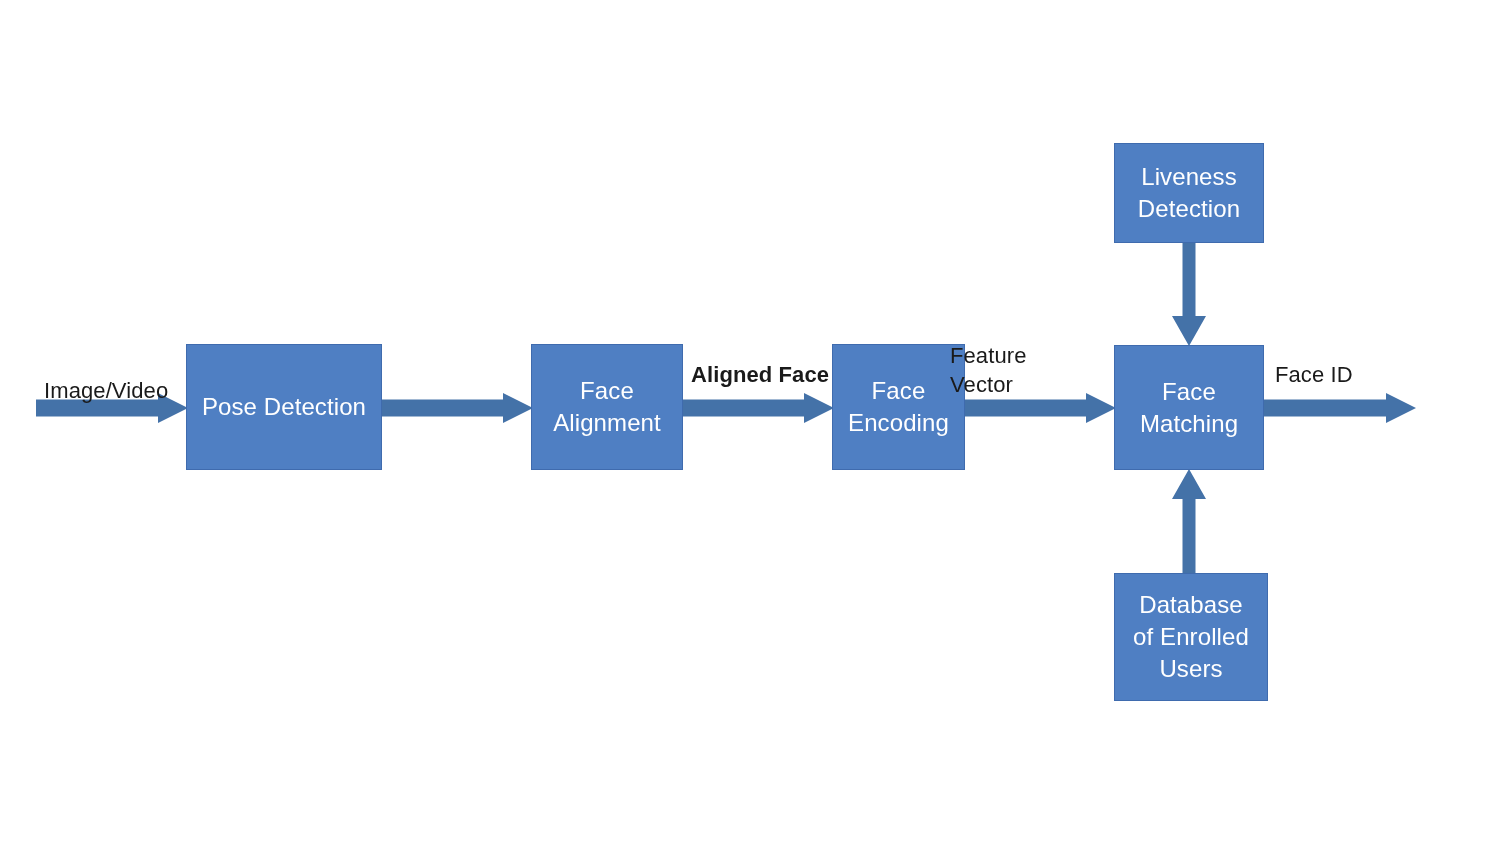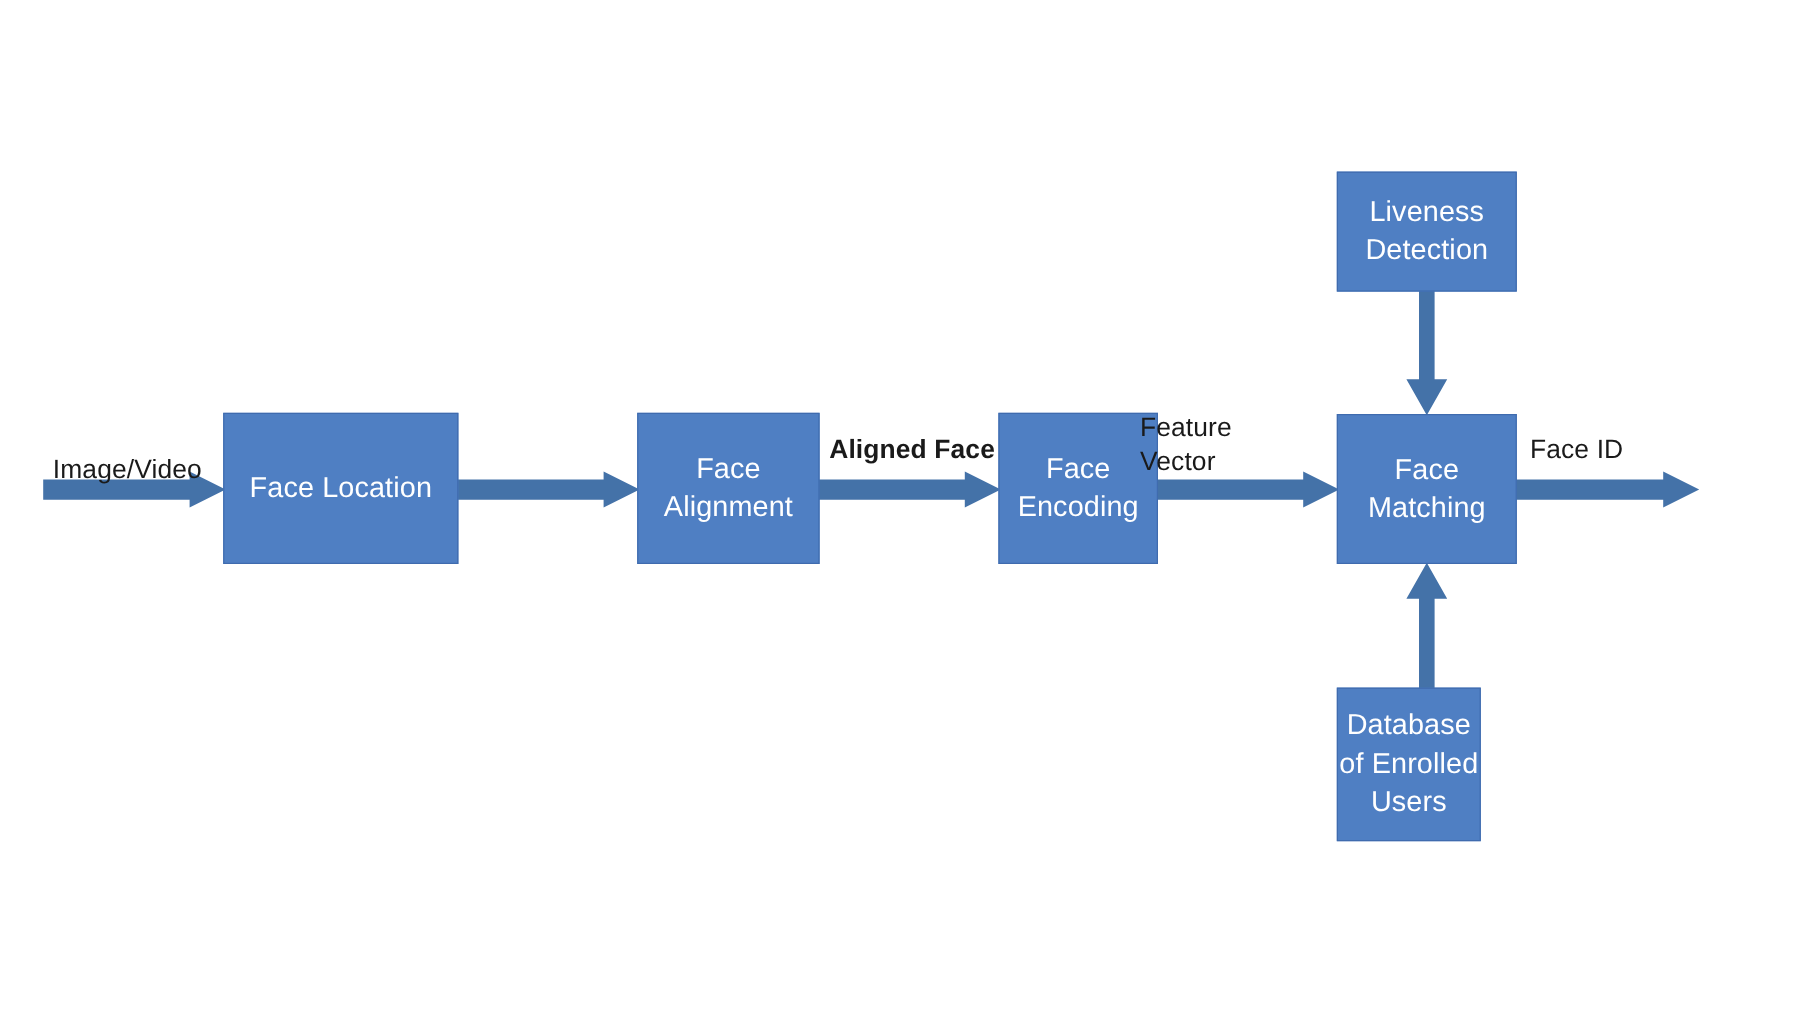--- a/index.html
+++ b/index.html
@@ -100,35 +100,35 @@
       <polygon points="10.5,0 23.5,0 23.5,74 34,74 17,104 0,74 10.5,74" fill="#4472A8"></polygon>
     </svg>
   </div>
 
   <div class="arrow" style="left:1172px; top:469px; width:34px; height:105px;">
     <svg width="34" height="105" viewBox="0 0 34 105">
       <polygon points="17,0 34,30 23.5,30 23.5,105 10.5,105 10.5,30 0,30" fill="#4472A8"></polygon>
     </svg>
   </div>
 
-  <div class="node" style="left:186px; top:344px; width:196px; height:126px;">Face Location</div>
+  <div class="node" style="left:186px; top:344px; width:196px; height:126px;">Pose Detection</div>
 
   <div class="node" style="left:531px; top:344px; width:152px; height:126px;">Face
 Alignment</div>
 
   <div class="node" style="left:832px; top:344px; width:133px; height:126px;">Face
 Encoding</div>
 
   <div class="node" style="left:1114px; top:345px; width:150px; height:125px;">Face
 Matching</div>
 
   <div class="node" style="left:1114px; top:143px; width:150px; height:100px;">Liveness
 Detection</div>
 
-  <div class="node" style="left:1114px; top:573px; width:120px; height:128px;">Database
+  <div class="node" style="left:1114px; top:573px; width:154px; height:128px;">Database
 of Enrolled
 Users</div>
 
   <div class="edge-label" style="left:44px; top:377px; width:150px;">Image/Video</div>
 
 
   <div class="edge-label" style="left:691px; top:361px; width:170px;font-weight:bold;">Aligned Face</div>
 
   <div class="edge-label" style="left:950px; top:342px; width:120px;">Feature
 Vector</div>

